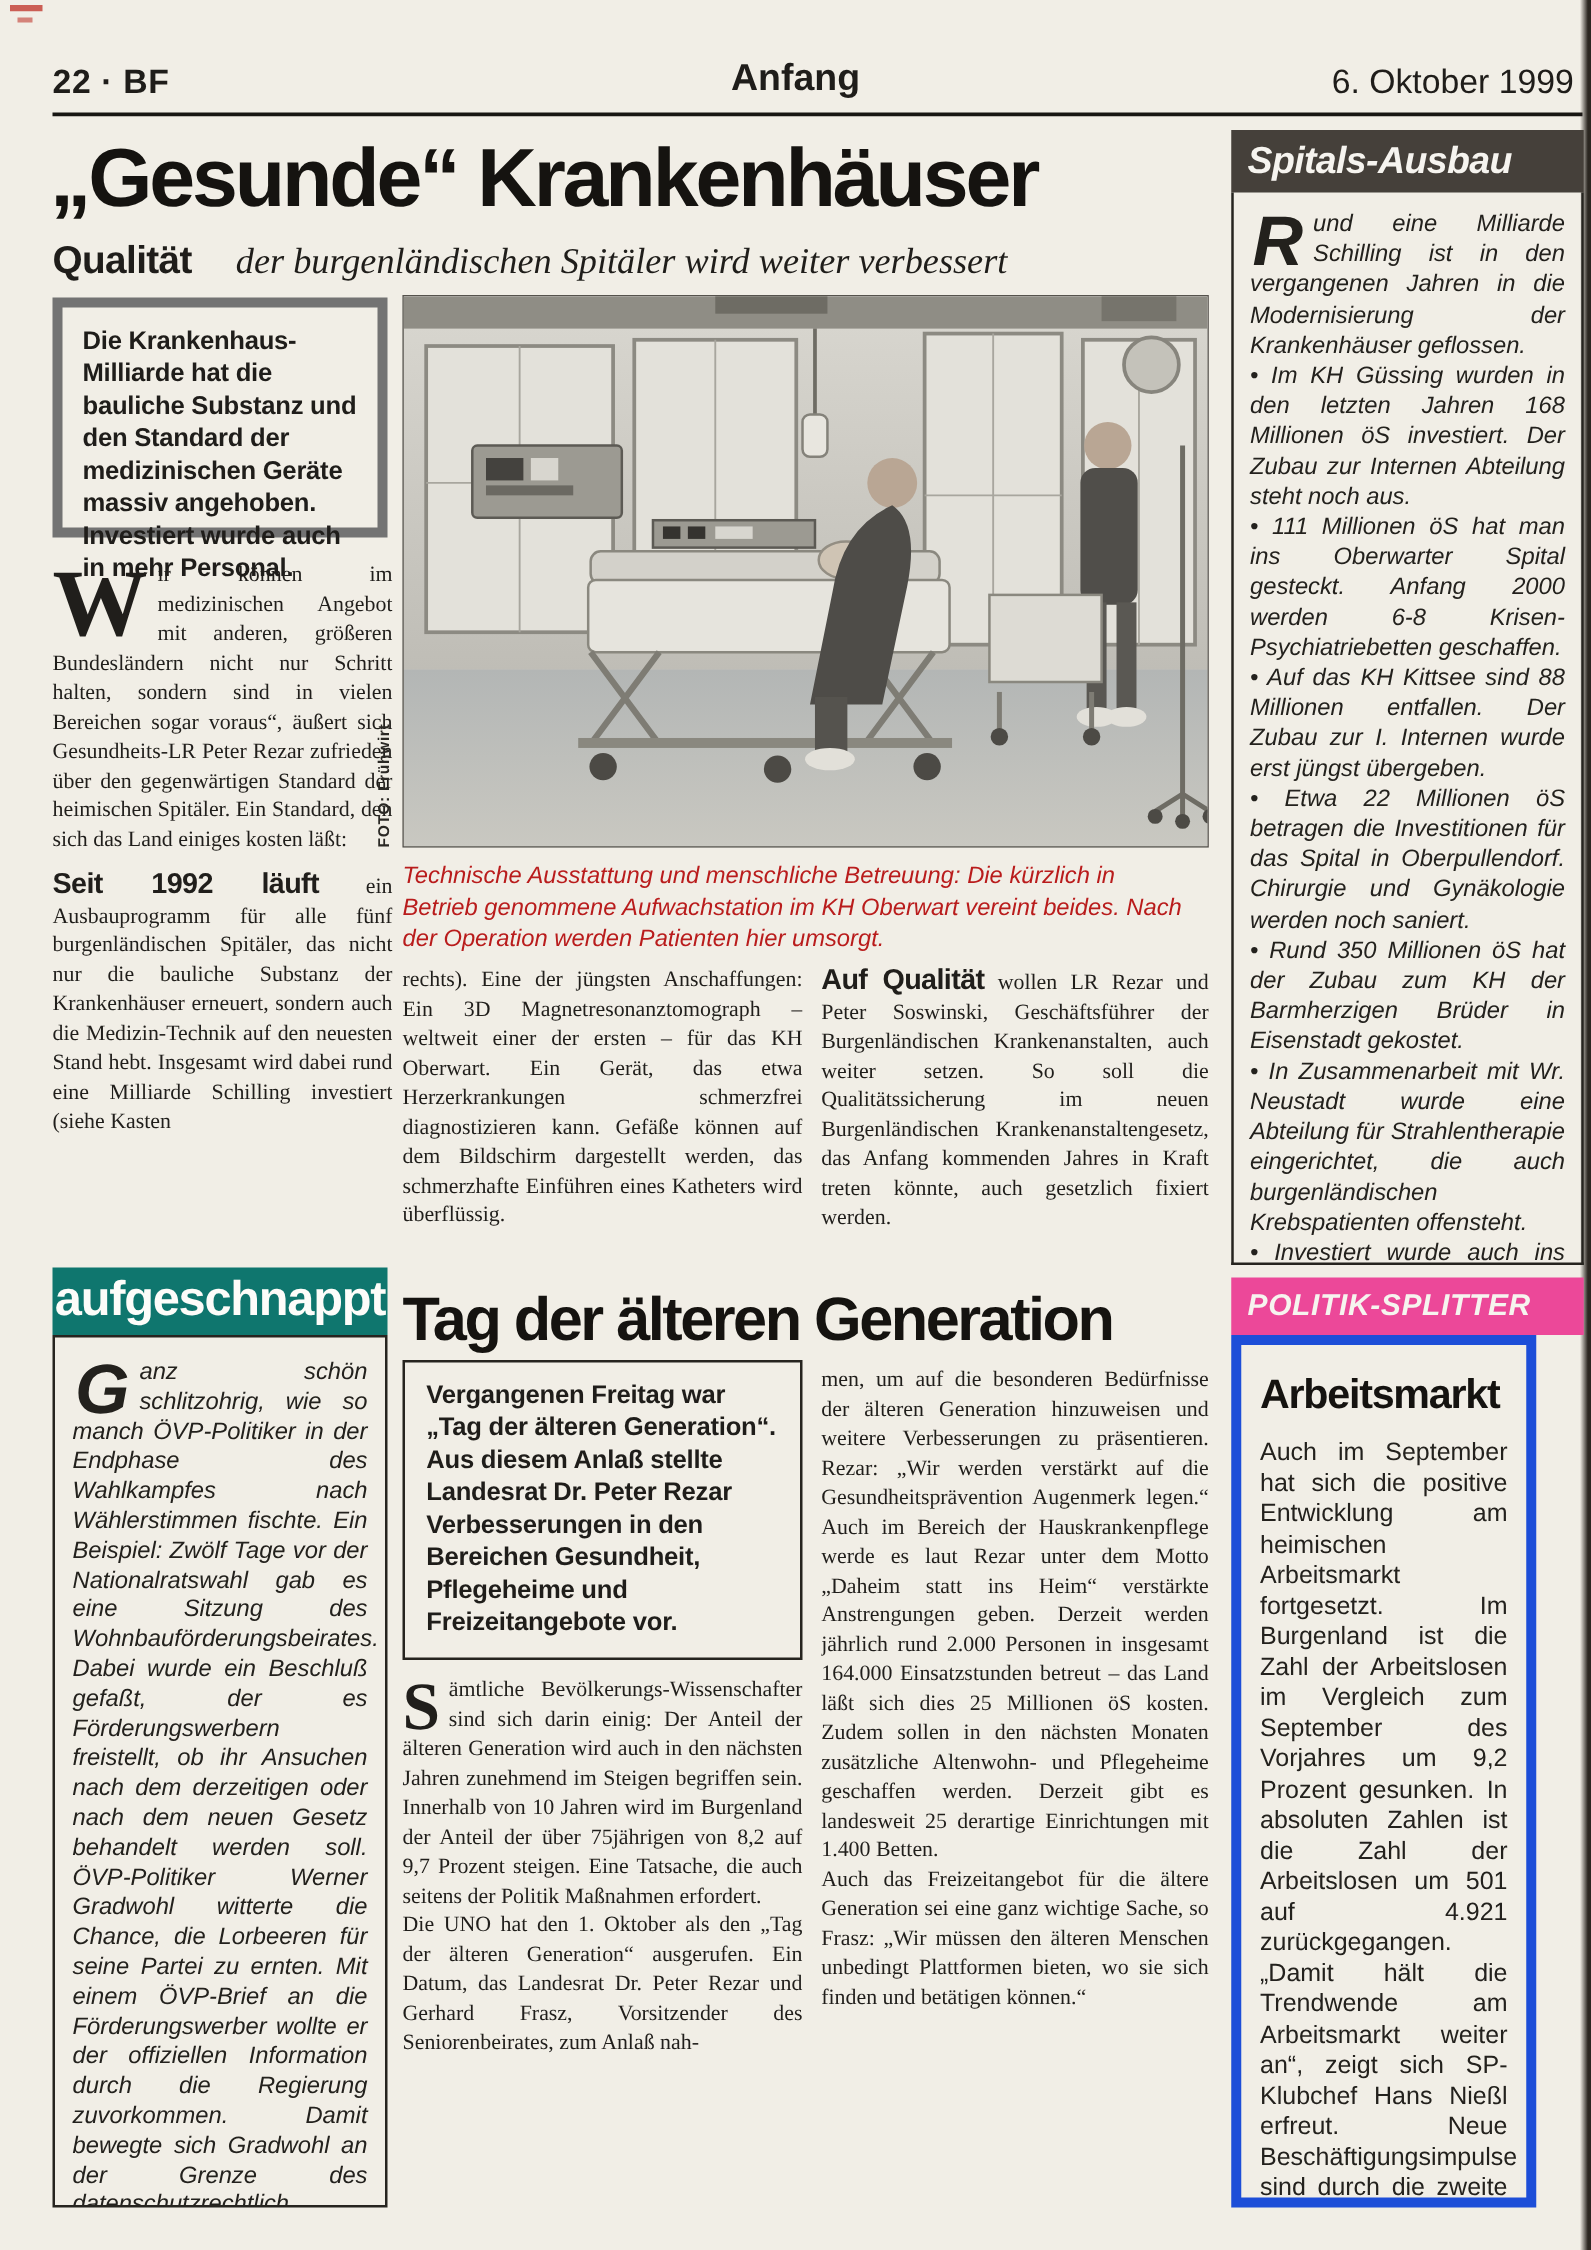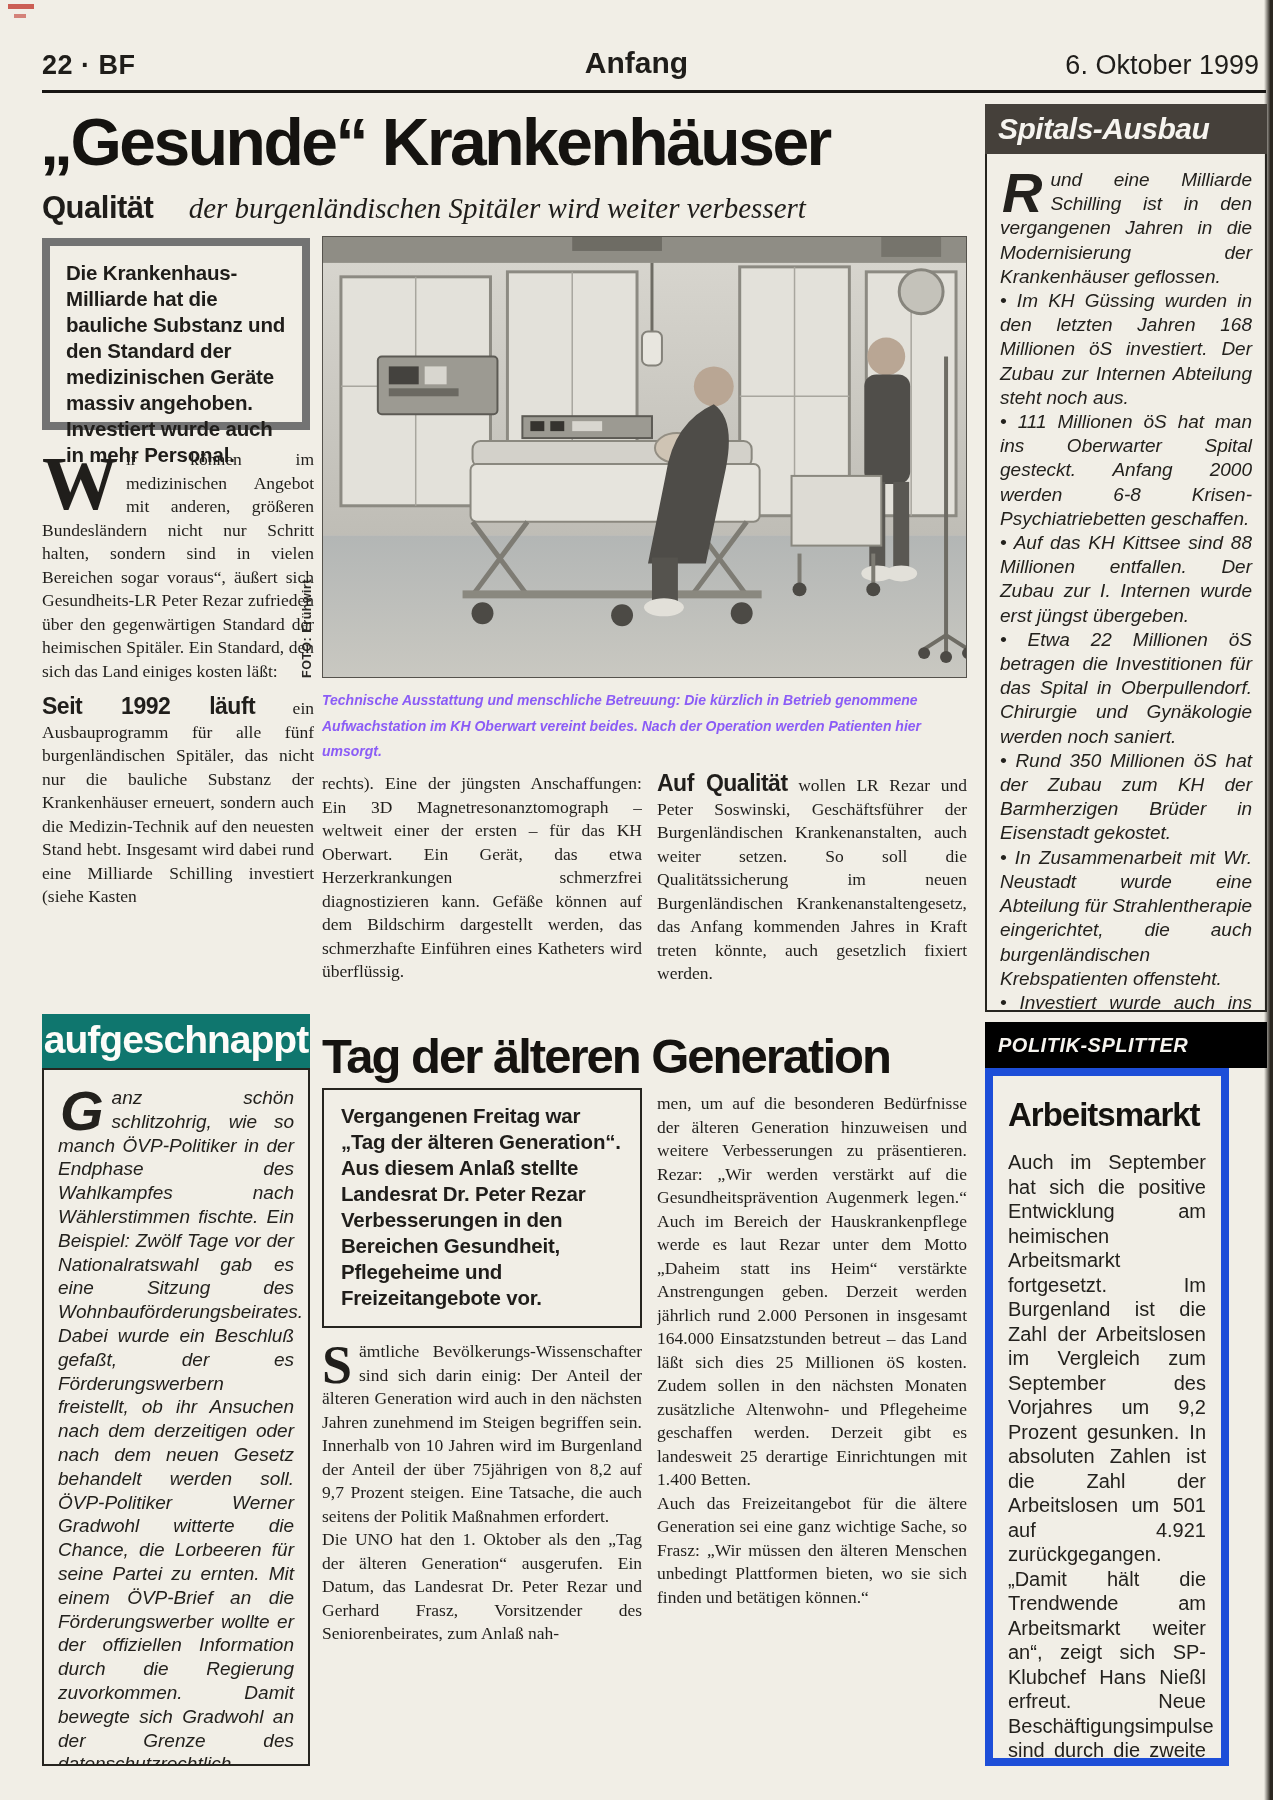--- a/index.html
+++ b/index.html
@@ -52,22 +52,22 @@
   
   .photo{left:322px;top:236px;width:645px;height:442px;border:1px solid #55524c;box-sizing:border-box;background:#c7c5bf;}
   .photo svg{display:block;width:100%;height:100%;}
   .photo-credit{
     left:300px;top:678px;width:300px;
     transform:rotate(-90deg);transform-origin:left top;
     font-size:12.5px;font-weight:700;letter-spacing:.5px;color:#2a2824;
   }
   .caption{
     left:322px;top:688px;width:632px;height:80px;
-    font-weight:700;font-style:italic;font-size:14px;line-height:25.5px;
-    color:#8b5cf6;
+    font-weight:400;font-style:italic;font-size:19px;line-height:25.5px;
+    color:#b91c1c;
   }
   .col{box-sizing:border-box;overflow:hidden;}
   .col2{left:322px;top:772px;width:320px;height:242px;}
   .col3{left:657px;top:772px;width:310px;height:250px;}
   
   .aufg-head{
     left:42px;top:1014px;width:268px;height:54px;
     background:#0f766e;color:#fdfcf9;
     font-weight:700;font-size:39px;letter-spacing:-1px;
     text-align:center;line-height:52px;
@@ -99,22 +99,22 @@
     left:985px;top:154px;width:282px;height:858px;
     border:2px solid #26241f;border-top:none;box-sizing:border-box;
     padding:14px 13px;overflow:hidden;
     font-style:italic;font-size:19px;line-height:24.2px;text-align:justify;hyphens:auto;
     color:#23211d;
   }
   .spitals-box p{margin:0;}
   .bullet::before{content:"• ";}
   .ps-head{
     left:985px;top:1022px;width:282px;height:46px;
-    background:#000000;color:#f6f4ef;
-    font-style:italic;font-weight:700;font-size:20px;line-height:46px;
+    background:#ec4899;color:#f6f4ef;
+    font-style:italic;font-weight:700;font-size:24px;line-height:46px;
     padding-left:13px;box-sizing:border-box;letter-spacing:.5px;
   }
   .ps-box{
     left:985px;top:1068px;width:244px;height:698px;
     border:8px solid #1d4ed8;box-sizing:border-box;
     padding:16px 15px;overflow:hidden;
   }
   .ps-title{font-weight:700;font-size:33px;letter-spacing:-1px;margin:4px 0 16px 0;color:#151310;}
   .ps-body{font-size:20px;line-height:24.5px;text-align:justify;hyphens:auto;color:#23211d;}
   

